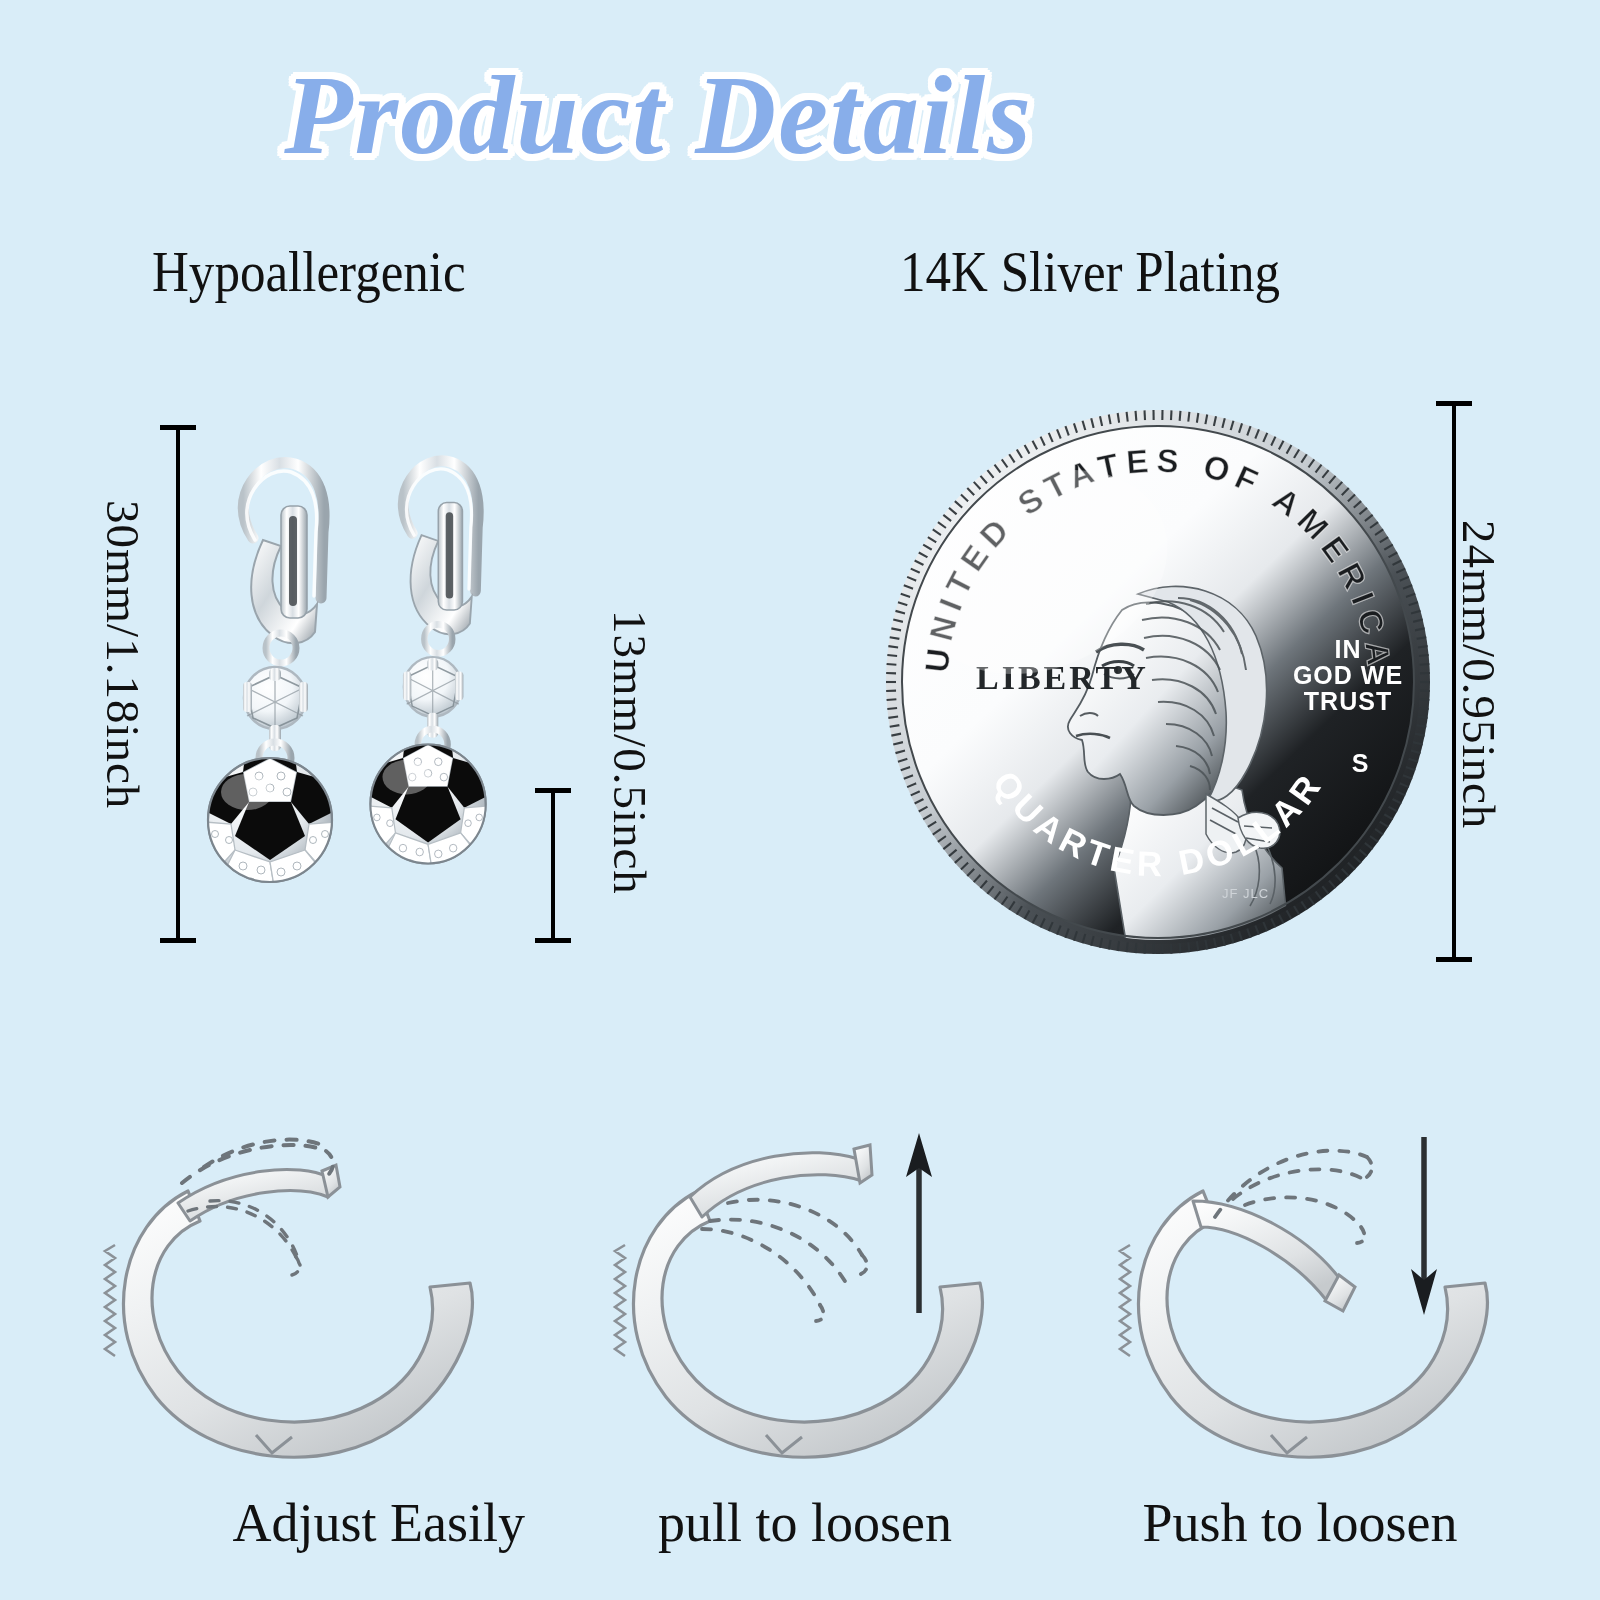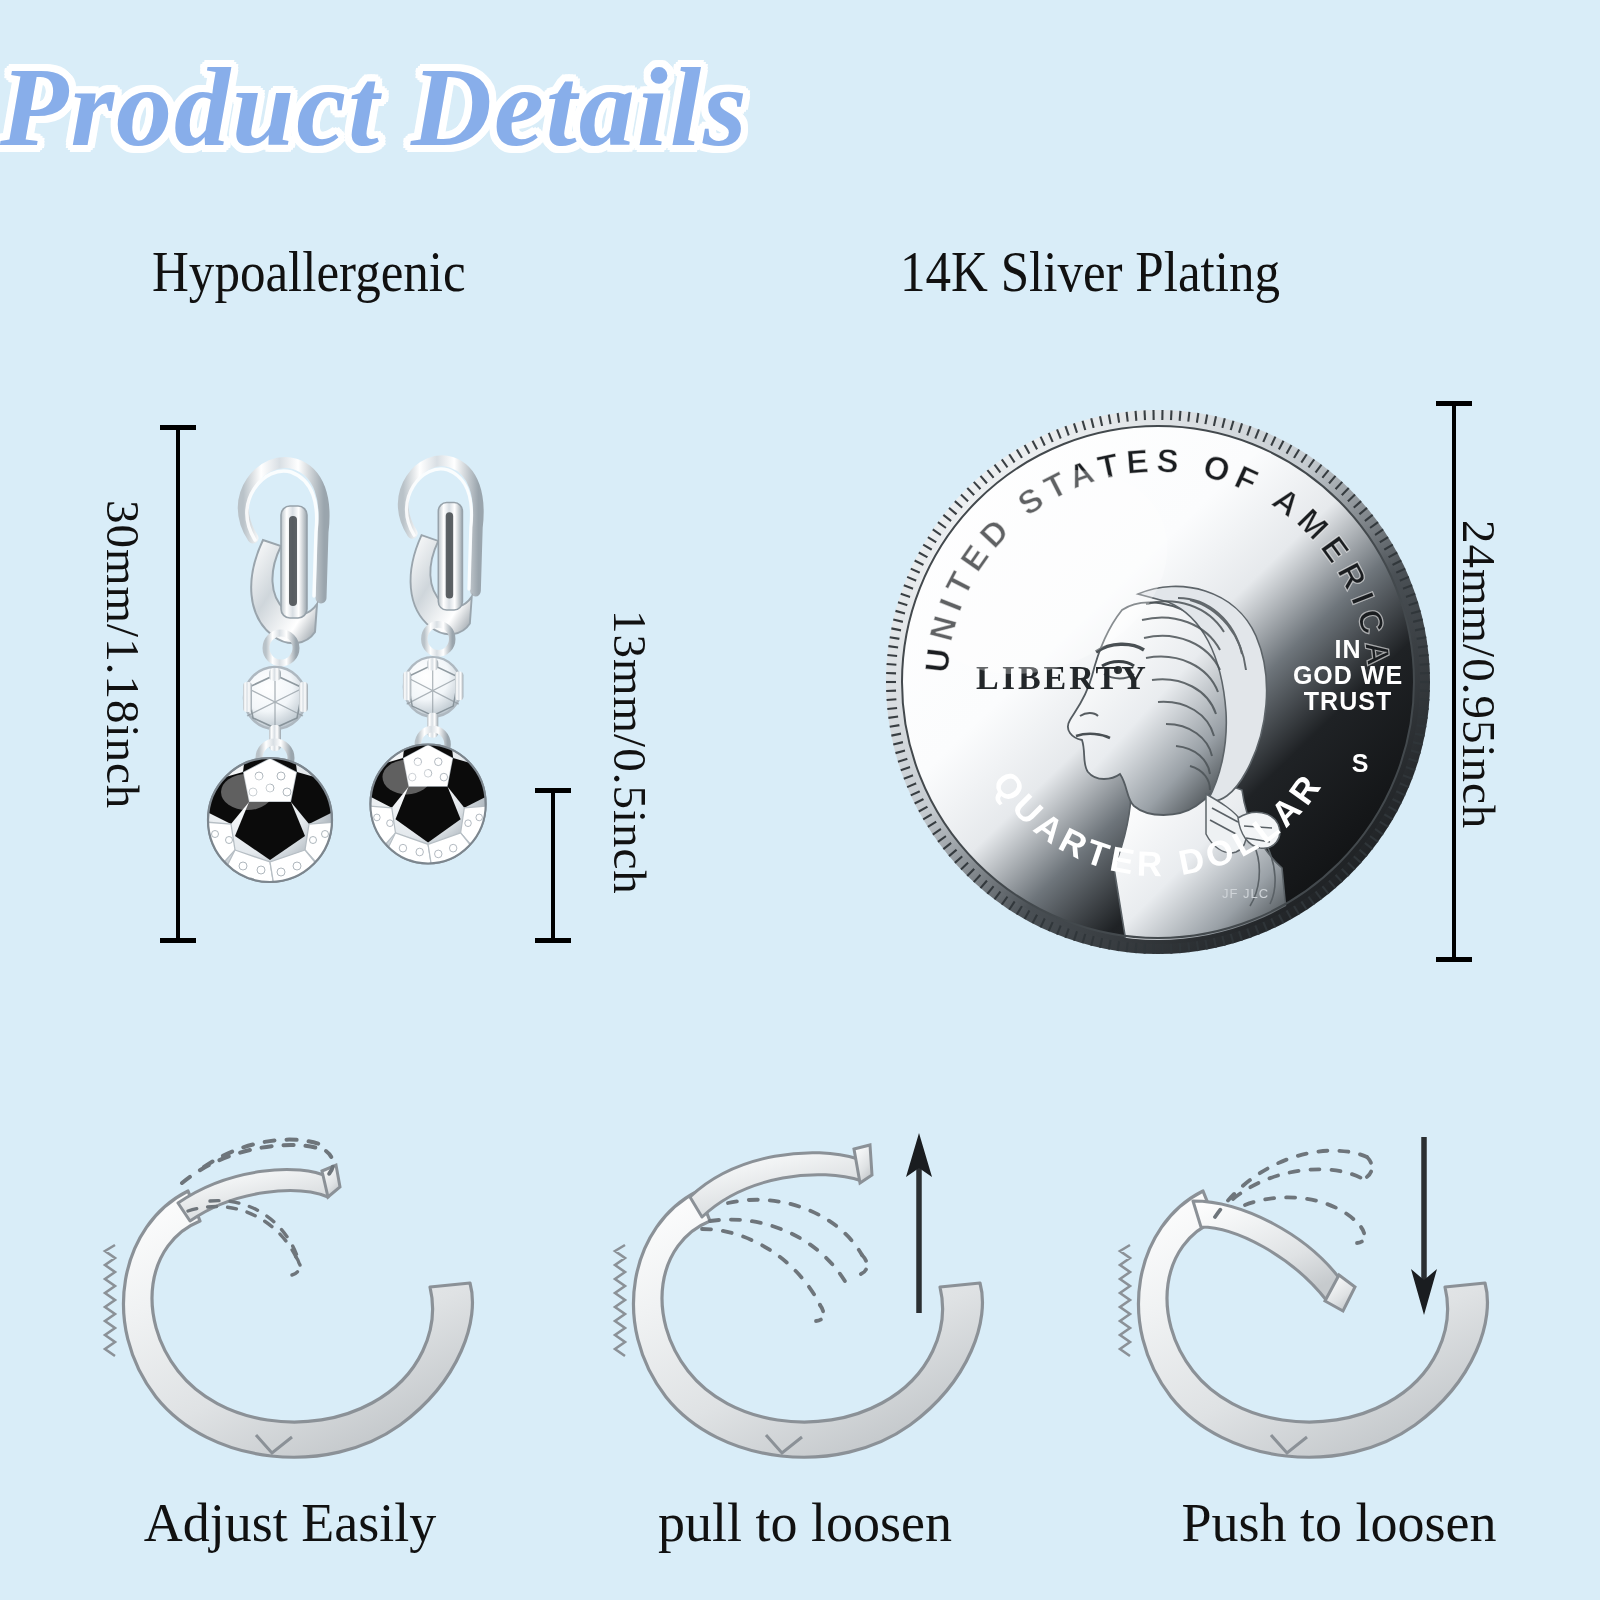--- a/index.html
+++ b/index.html
@@ -11,23 +11,24 @@
     height: 1600px;
     background: #d9edf8;
     font-family: "Liberation Serif", "DejaVu Serif", serif;
     overflow: hidden;
     position: relative;
   }
 
   
   .title-wrap {
     position: absolute;
-    top: 46px;
+    top: 54px;
     left: 0;
     width: 1317px;
+    text-align: center;
     pointer-events: none;
   }
   .title {
     display: inline-block;
     font-family: "Liberation Serif", "DejaVu Serif", serif;
     font-style: italic;
     font-weight: bold;
     font-size: 112px;
     line-height: 1.1;
     letter-spacing: 2px;
@@ -123,23 +124,23 @@
   .caption {
     position: absolute;
     top: 1492px;
     width: 470px;
     text-align: center;
     font-family: "Liberation Serif", "DejaVu Serif", serif;
     font-size: 54px;
     color: #111;
     white-space: nowrap;
   }
-  #caption-1 { left: 55px; }
+  #caption-1 { left: 55px; text-align: right; }
   #caption-2 { left: 570px; }
-  #caption-3 { left: 1104px; }
+  #caption-3 { left: 1065px; }
 </style>
 </head>
 <body style="background: rgb(217, 237, 248);">
 
 <div class="title-wrap">
   <span class="title">Product Details</span>
 </div>
 
 <div class="heading" id="heading-left">Hypoallergenic</div>
 <div class="heading" id="heading-right">14K Sliver Plating</div>

